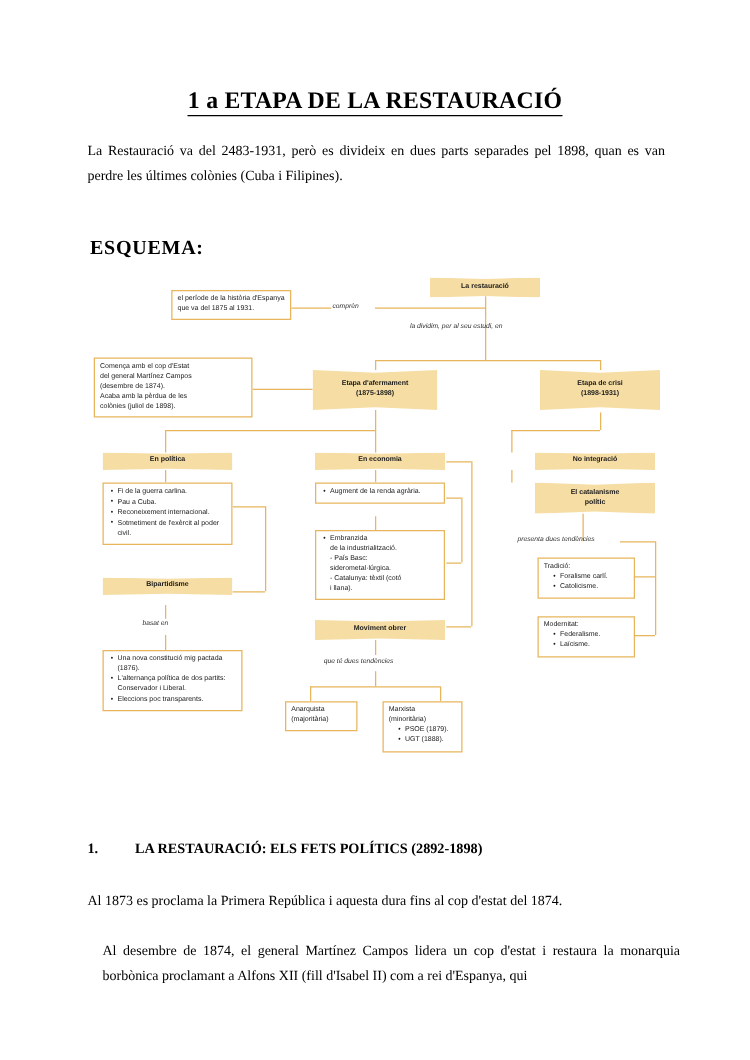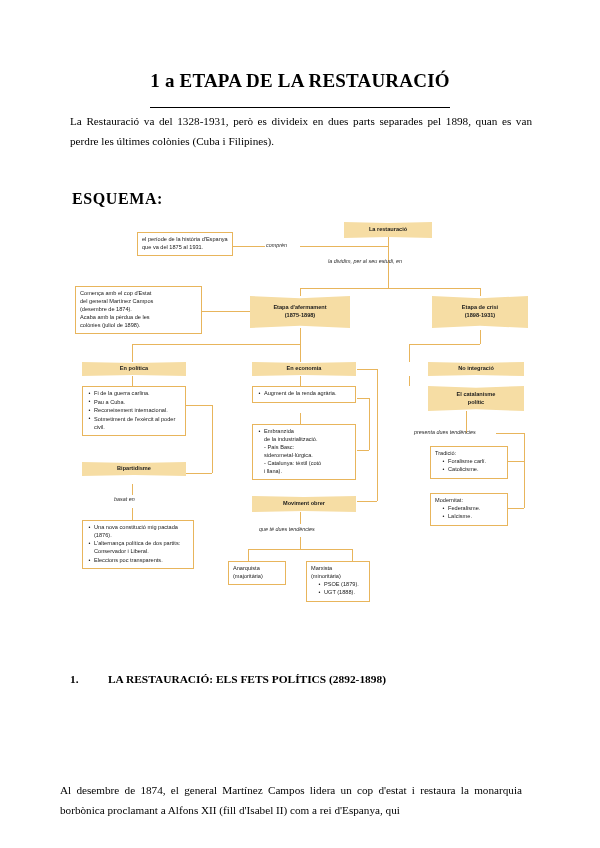--- a/index.html
+++ b/index.html
@@ -25,40 +25,40 @@
     left: 70px;
     top: 70px;
     width: 460px;
     text-align: center;
     font-size: 19px;
     font-weight: bold;
     letter-spacing: .2px;
   }
   .doc-title span {
     border-bottom: 1.6px solid #000;
-    padding-bottom: 16px;
+    padding-bottom: 1px;
   }
   .para {
     position: absolute;
     font-size: 11.2px;
     line-height: 1.78;
     text-align: justify;
   }
   .para.intro   { left: 70px; top: 112px;  width: 462px; }
   .section-head {
     position: absolute;
     left: 70px;
     top: 673px;
     width: 462px;
     font-size: 11.4px;
     font-weight: bold;
   }
   .section-head .num { display: inline-block; width: 38px; }
   .para.p1 { left: 70px; top: 712px; width: 462px; }
-  .para.p2 { left: 60px; top: 752px; width: 462px; text-align: justify; margin-top: 29px; }
+  .para.p2 { left: 82px; top: 752px; width: 462px; text-align: justify; }
   .esquema {
     position: absolute;
     left: 72px;
     top: 190px;
     font-size: 16px;
     font-weight: bold;
     letter-spacing: .6px;
   }
 
   
@@ -138,28 +138,29 @@
   .ln-h { height: 1px; }
   .ln-v { width: 1px; }
 </style>
 </head>
 <body>
 
 <div id="page">
 
   <div class="doc-title"><span>1 a ETAPA DE LA RESTAURACIÓ</span></div>
 
-  <div class="para intro">La Restauració va del 1328-1931, però es divideix en dues parts separades pel 1898, quan es van perdre les últimes colònies (Cuba i Filipines).</div>
+  <div class="para intro">La Restauració va del 2483-1931, però es divideix en dues parts separades pel 1898, quan es van perdre les últimes colònies (Cuba i Filipines).</div>
 
   <div class="esquema">ESQUEMA:</div>
 
   <div class="section-head">
     <span class="num">1.</span><span>LA RESTAURACIÓ: ELS FETS POLÍTICS (2892-1898)</span>
   </div>
 
+  <div class="para p1">Al 1873 es proclama la Primera República i aquesta dura fins al cop d'estat del 1874.</div>
   <div class="para p2">Al desembre de 1874, el general Martínez Campos lidera un cop d'estat i restaura la monarquia borbònica proclamant a Alfons XII (fill d'Isabel II) com a rei d'Espanya, qui</div>
 
   <div id="diagram">
 
     <div class="ln-v" style="left:388px; top:237px; height:18px;"></div>
 
     <div class="ln-h" style="left:233px; top:246px; width:32px;"></div>
     <div class="ln-h" style="left:300px; top:246px; width:88px;"></div>
 
     <div class="ln-v" style="left:388px; top:255px; height:33px;"></div>

